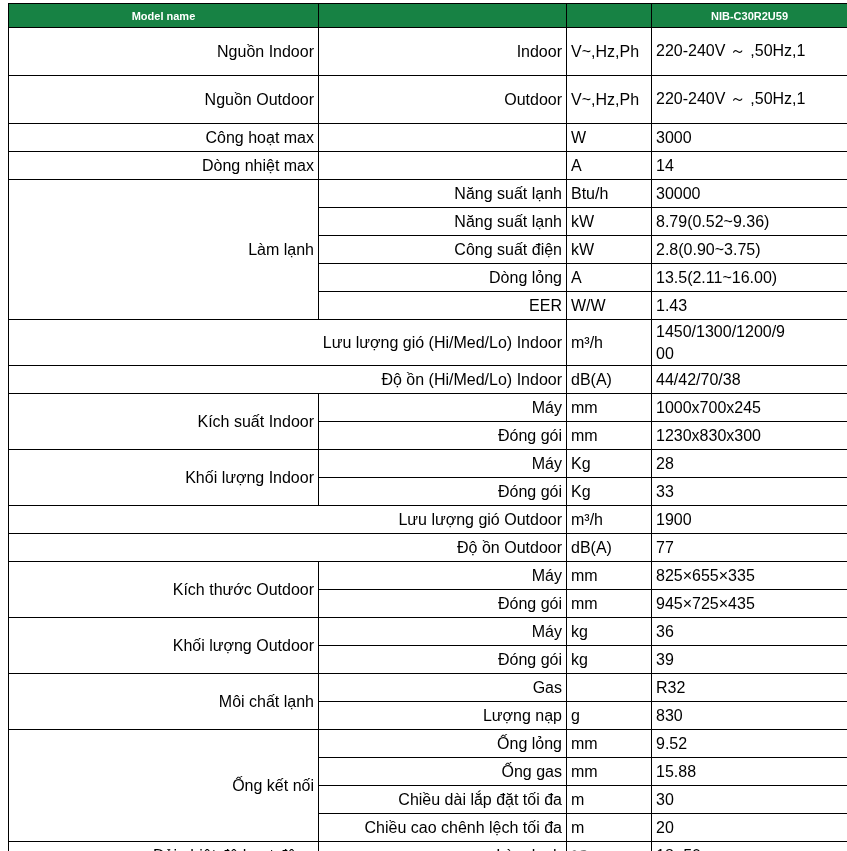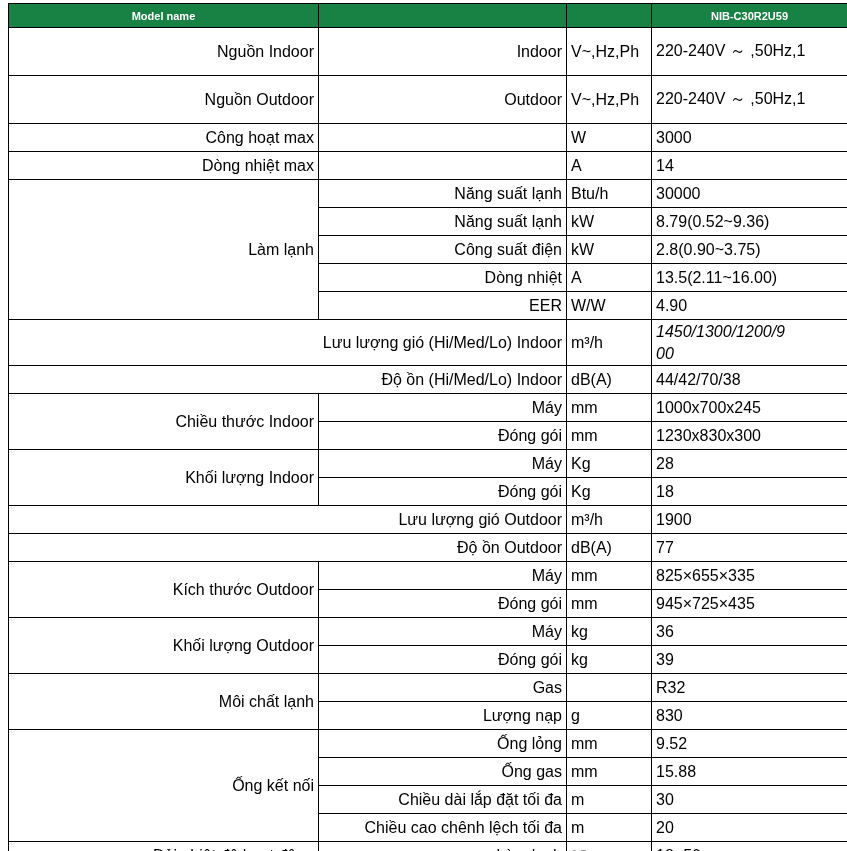--- a/index.html
+++ b/index.html
@@ -32,21 +32,20 @@
   }
   .l { text-align: right; }
   .c { text-align: left; }
   tr.tall td { height: 45px; }
   .wrapval {
     display: inline-block;
     max-width: 134px;
     word-break: break-all;
     line-height: 1.35;
     vertical-align: middle;
-    font-style: italic;
   }
 </style>
 </head>
 <body>
 
 <table class="spec">
   <colgroup>
     <col style="width:310px">
     <col style="width:248px">
     <col style="width:85px">
@@ -99,64 +98,64 @@
       <td class="l">Năng suất lạnh</td>
       <td class="c">kW</td>
       <td class="c">8.79(0.52~9.36)</td>
     </tr>
     <tr>
       <td class="l">Công suất điện</td>
       <td class="c">kW</td>
       <td class="c">2.8(0.90~3.75)</td>
     </tr>
     <tr>
-      <td class="l">Dòng nhiệt</td>
+      <td class="l">Dòng lỏng</td>
       <td class="c">A</td>
       <td class="c">13.5(2.11~16.00)</td>
     </tr>
     <tr>
       <td class="l">EER</td>
       <td class="c">W/W</td>
-      <td class="c">4.90</td>
+      <td class="c">1.43</td>
     </tr>
 
     <tr>
       <td class="l" colspan="2">Lưu lượng gió (Hi/Med/Lo) Indoor</td>
       <td class="c">m³/h</td>
       <td class="c"><span class="wrapval">1450/1300/1200/900</span></td>
     </tr>
 
     <tr>
       <td class="l" colspan="2">Độ ồn (Hi/Med/Lo) Indoor</td>
       <td class="c">dB(A)</td>
       <td class="c">44/42/70/38</td>
     </tr>
 
     <tr>
-      <td class="l" rowspan="2">Chiều thước Indoor</td>
+      <td class="l" rowspan="2">Kích suất Indoor</td>
       <td class="l">Máy</td>
       <td class="c">mm</td>
       <td class="c">1000x700x245</td>
     </tr>
     <tr>
       <td class="l">Đóng gói</td>
       <td class="c">mm</td>
       <td class="c">1230x830x300</td>
     </tr>
 
     <tr>
       <td class="l" rowspan="2">Khối lượng Indoor</td>
       <td class="l">Máy</td>
       <td class="c">Kg</td>
       <td class="c">28</td>
     </tr>
     <tr>
       <td class="l">Đóng gói</td>
       <td class="c">Kg</td>
-      <td class="c">18</td>
+      <td class="c">33</td>
     </tr>
 
     <tr>
       <td class="l" colspan="2">Lưu lượng gió Outdoor</td>
       <td class="c">m³/h</td>
       <td class="c">1900</td>
     </tr>
 
     <tr>
       <td class="l" colspan="2">Độ ồn Outdoor</td>

